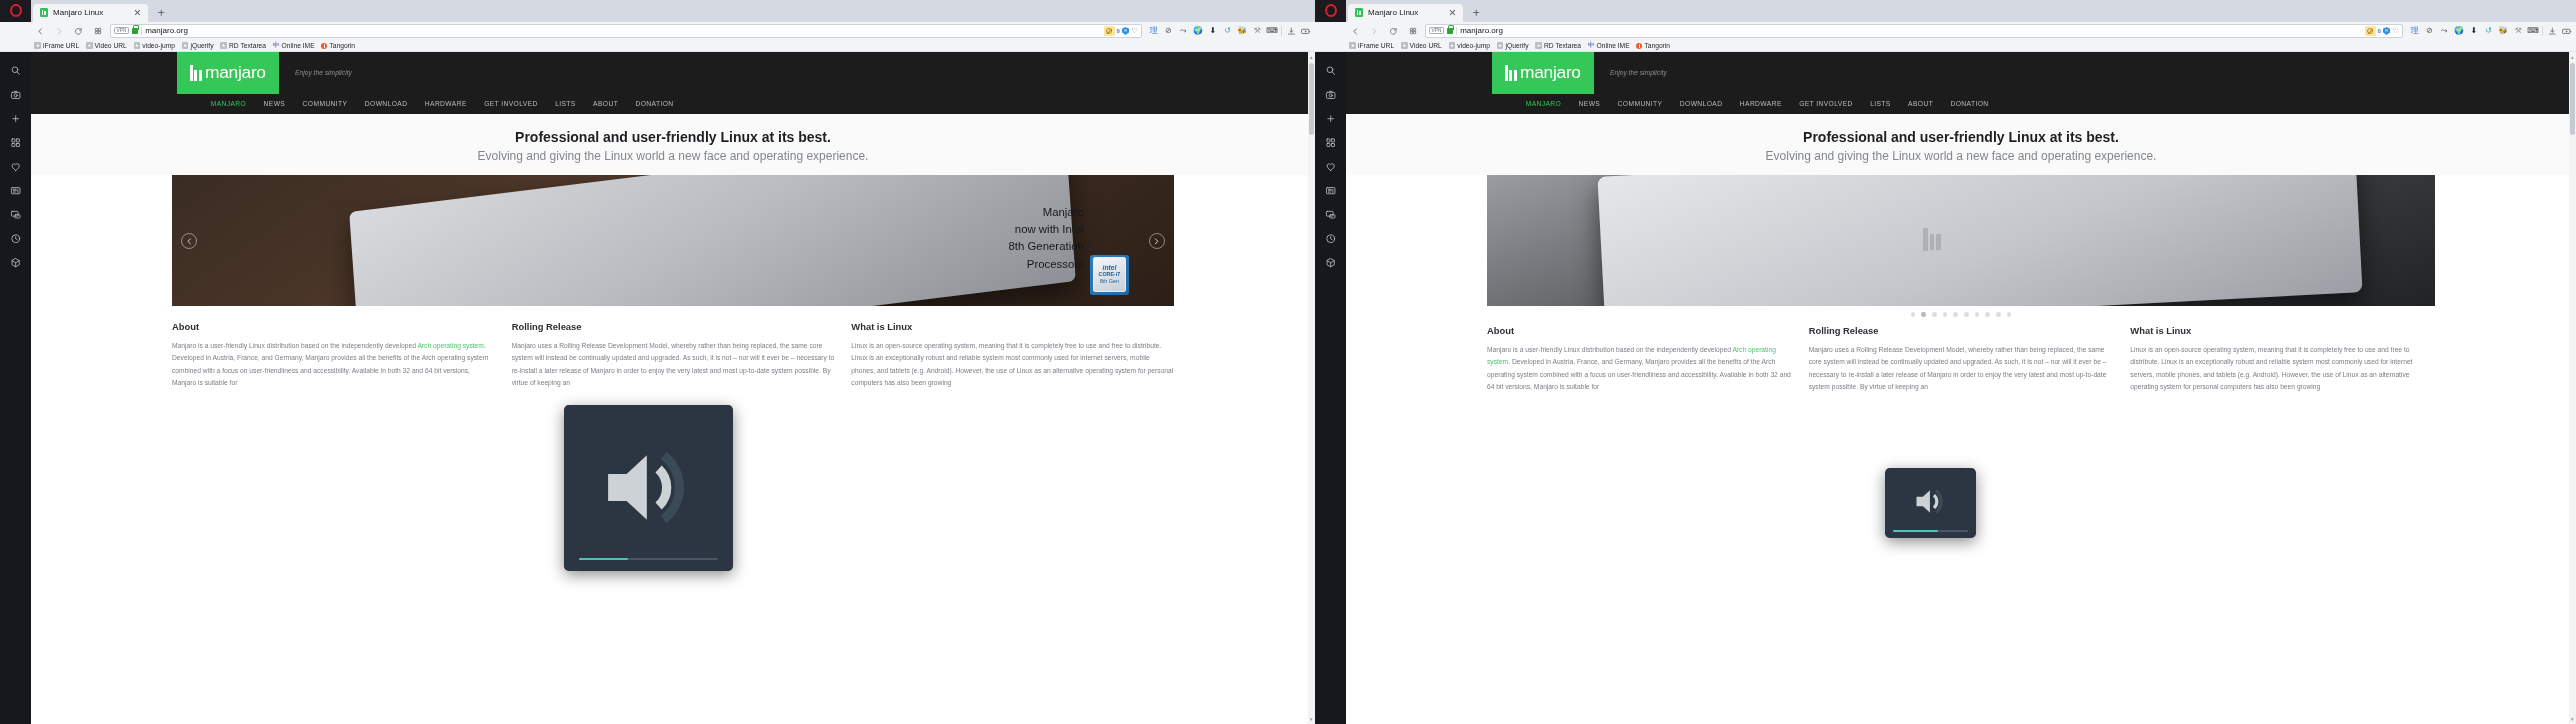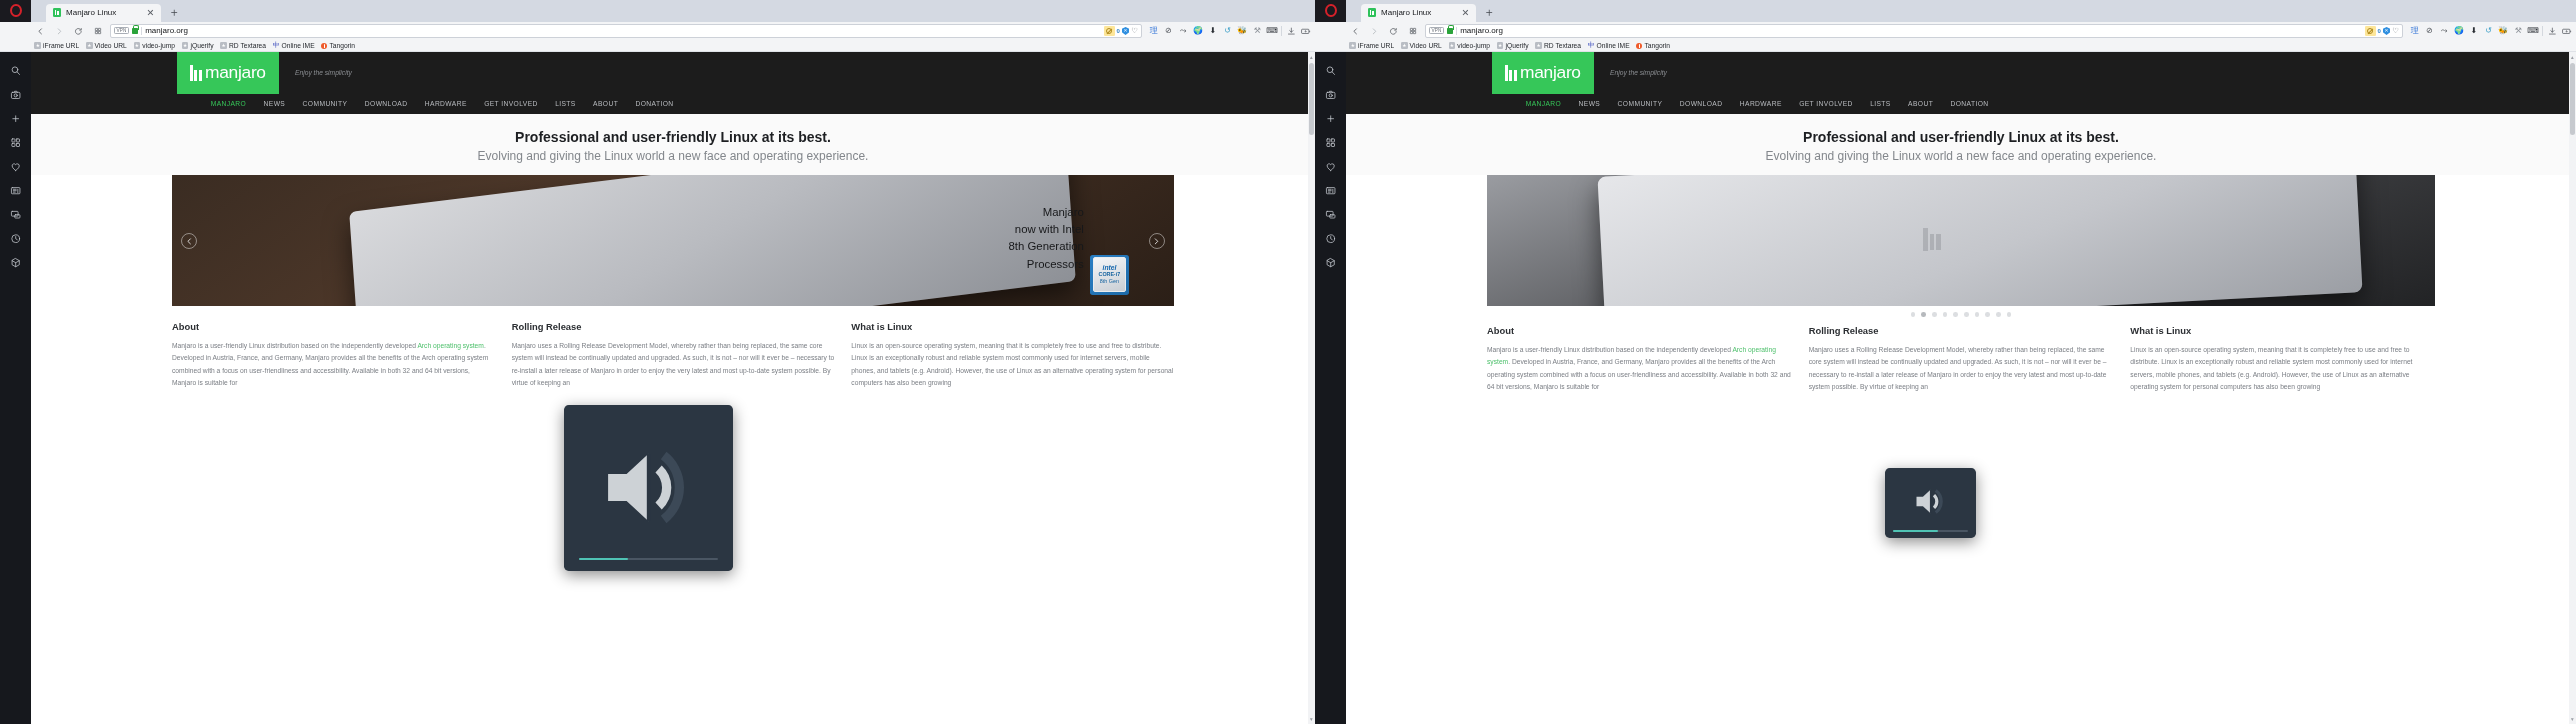--- a/index.html
+++ b/index.html
@@ -15,21 +15,21 @@
 
   
   .titlebar { height:21.5px; background:#d4d9e2; display:flex; align-items:flex-end;
               position:relative; flex:none; }
   .opera-badge { width:31px; height:21.5px; background:#1a1a1f; display:flex;
                  align-items:center; justify-content:center; flex:none; }
   .opera-o { width:12px; height:13.4px; border:2.7px solid #d4212a; border-radius:50%; }
   .tabstrip { display:flex; align-items:flex-end; height:21.5px; flex:1; }
   .tab { height:18px; background:#f3f4f6; border-radius:4px 4px 0 0; display:flex;
          align-items:center; padding:0 5.4px 0 6.7px; gap:4.7px; min-width:115px;
-         max-width:134px; margin-left:15px; }
+         max-width:134px; margin-left:2px; }
   .tab-fav { width:8.7px; height:8.7px; background:#2fc25b; border-radius:1.3px; flex:none;
              position:relative; }
   .tab-fav::before { content:''; position:absolute; left:2px; top:1.7px; width:1.7px;
              height:5.4px; background:#fff; }
   .tab-fav::after { content:''; position:absolute; left:4.7px; top:3px; width:1.7px;
              height:4px; background:#fff; }
   .tab-title { font-size:8px; color:#16181c; flex:1; white-space:nowrap;
                overflow:hidden; text-overflow:ellipsis; }
   .tab-x { font-size:9.4px; color:#5b5f66; line-height:1; padding:0 1.3px; }
   .newtab { font-size:11.4px; color:#44484f; padding:0 7.4px; height:18px;

